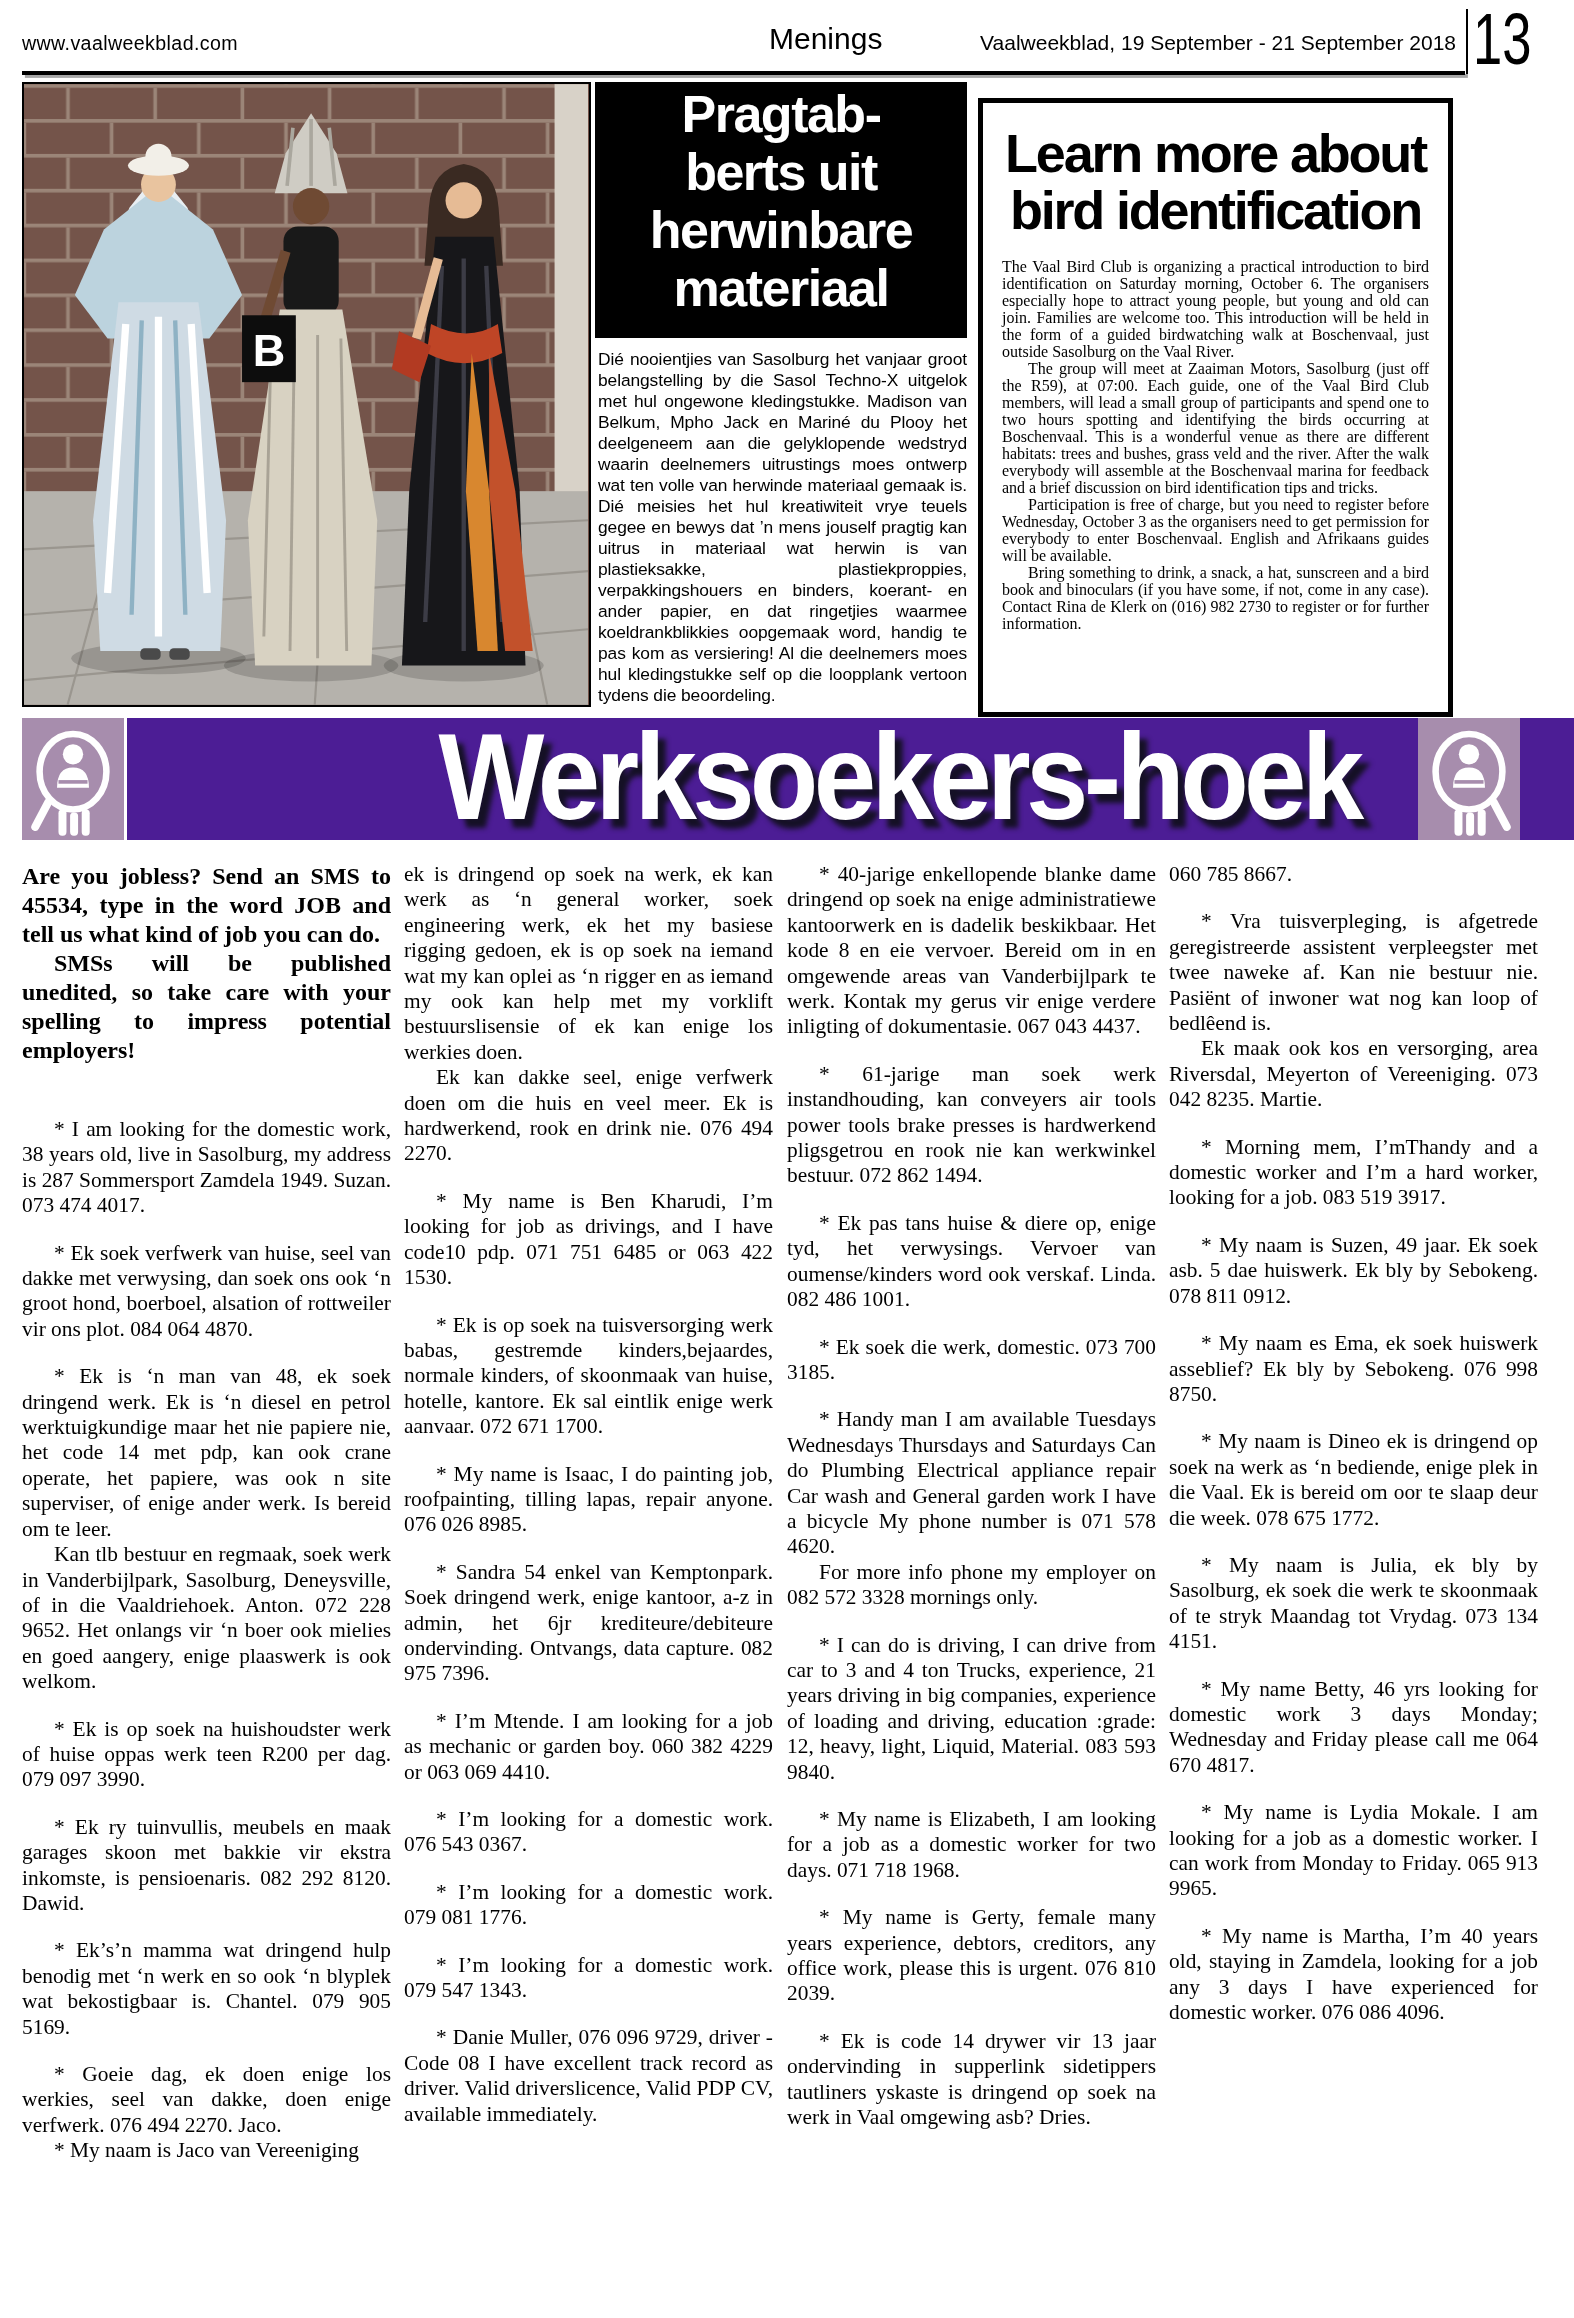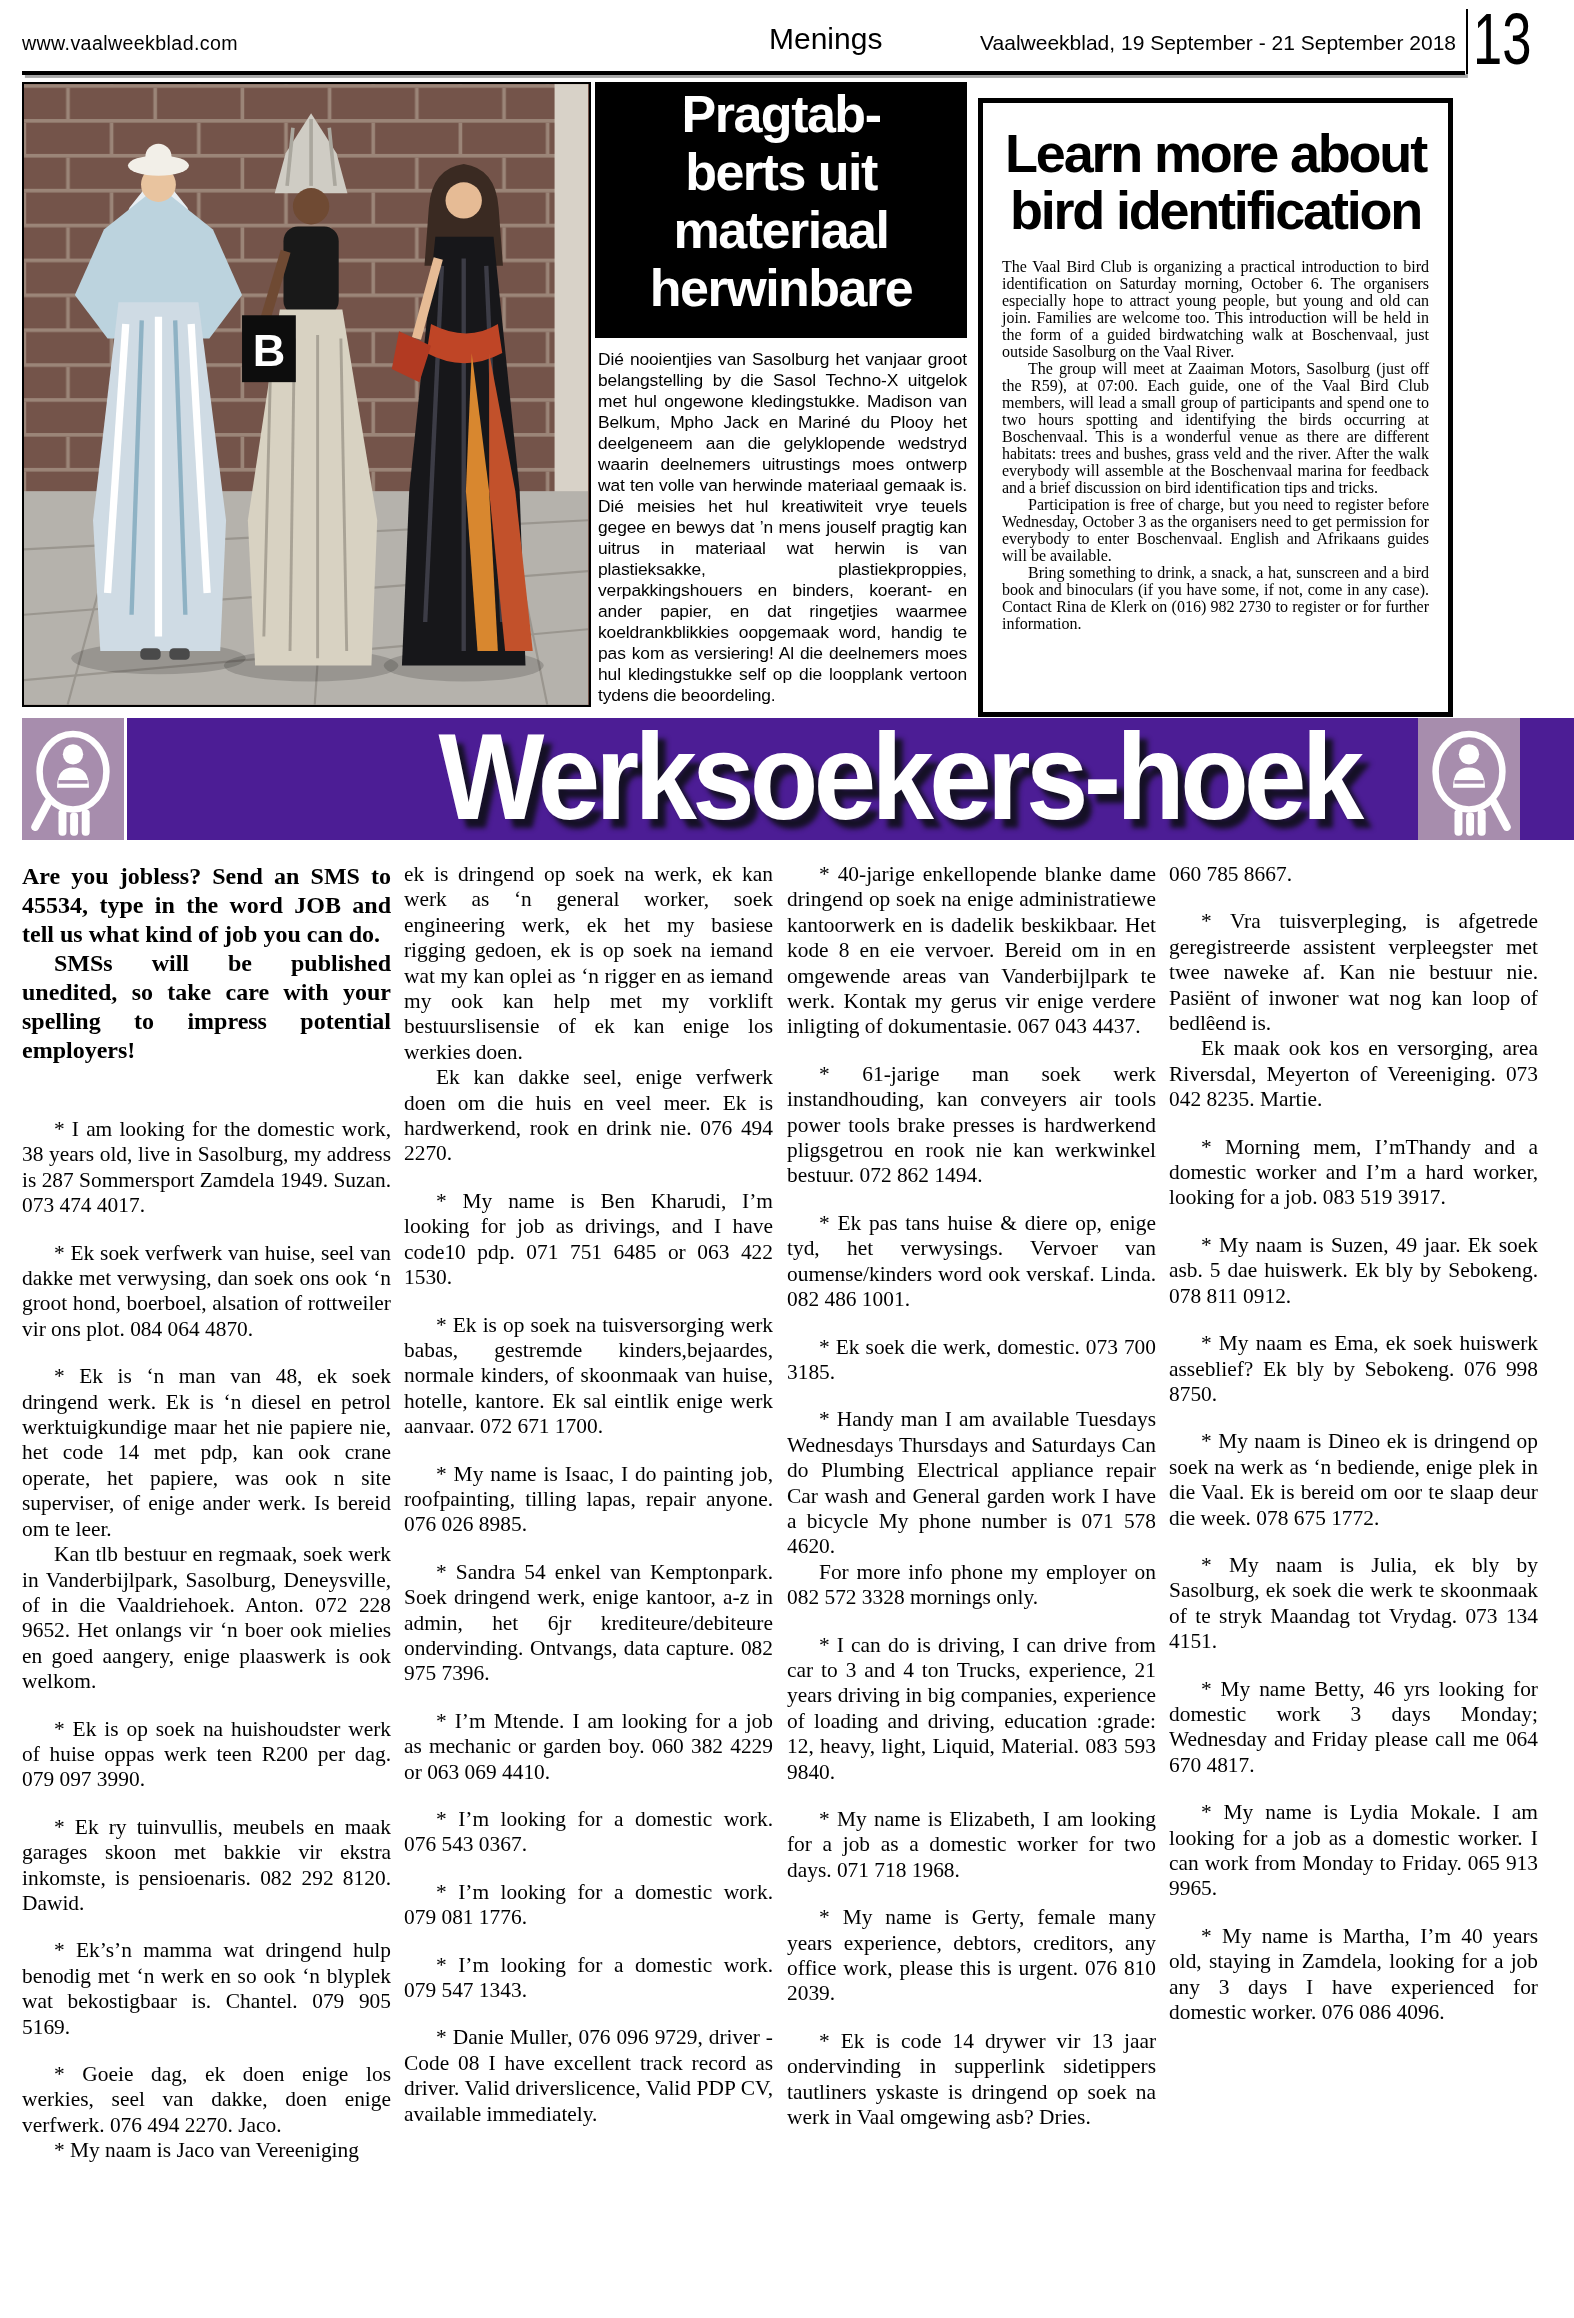--- a/index.html
+++ b/index.html
@@ -135,22 +135,22 @@
       <polygon points="616,370 640,560 652,780 624,780 608,560" fill="#d8872f"></polygon>
       <line x1="570" y1="240" x2="540" y2="350" stroke="#e6bb95" stroke-width="13"></line>
       <polygon points="516,340 560,360 544,410 506,392" fill="#b23a22"></polygon>
     </g>
   </svg>
 </div>
 
 <div class="lead-title">
   <div>Pragtab-</div>
   <div>berts uit</div>
+  <div>herwinbare</div>
   <div>materiaal</div>
-  <div>herwinbare</div>
 </div>
 <div class="lead-caption">Dié nooientjies van Sasolburg het vanjaar groot belangstelling by die Sasol Techno-X uitgelok met hul ongewone kledingstukke. Madison van Belkum, Mpho Jack en Mariné du Plooy het deelgeneem aan die gelyklopende wedstryd waarin deelnemers uitrustings moes ontwerp wat ten volle van herwinde materiaal gemaak is. Dié meisies het hul kreatiwiteit vrye teuels gegee en bewys dat ’n mens jouself pragtig kan uitrus in materiaal wat herwin is van plastieksakke, plastiekproppies, verpakkingshouers en binders, koerant- en ander papier, en dat ringetjies waarmee koeldrankblikkies oopgemaak word, handig te pas kom as versiering! Al die deelnemers moes hul kledingstukke self op die loopplank vertoon tydens die beoordeling.</div>
 
 <div class="bird">
   <div class="bird-title">
     <div>Learn more about</div>
     <div>bird identification</div>
   </div>
   <div class="bird-body">
     <p class="first">The Vaal Bird Club is organizing a practical introduction to bird identification on Saturday morning, October 6. The organisers especially hope to attract young people, but young and old can join. Families are welcome too. This introduction will be held in the form of a guided birdwatching walk at Boschenvaal, just outside Sasolburg on the Vaal River.</p>

